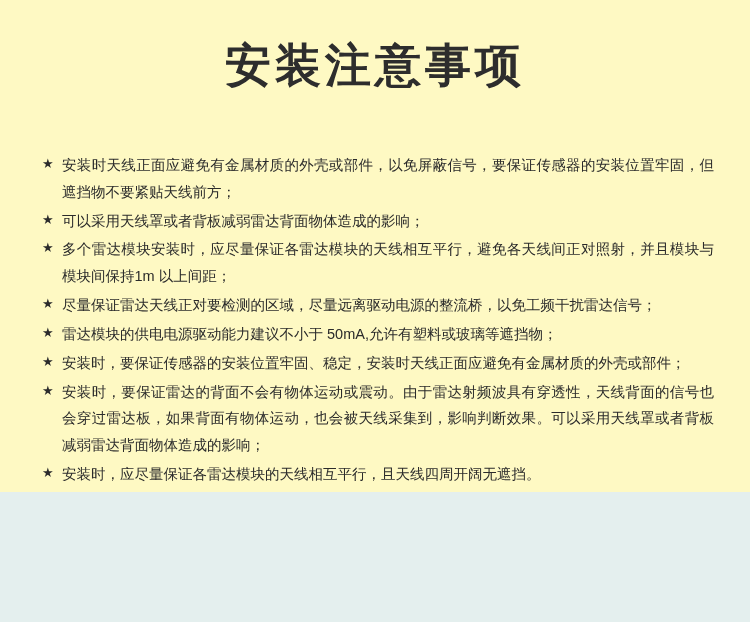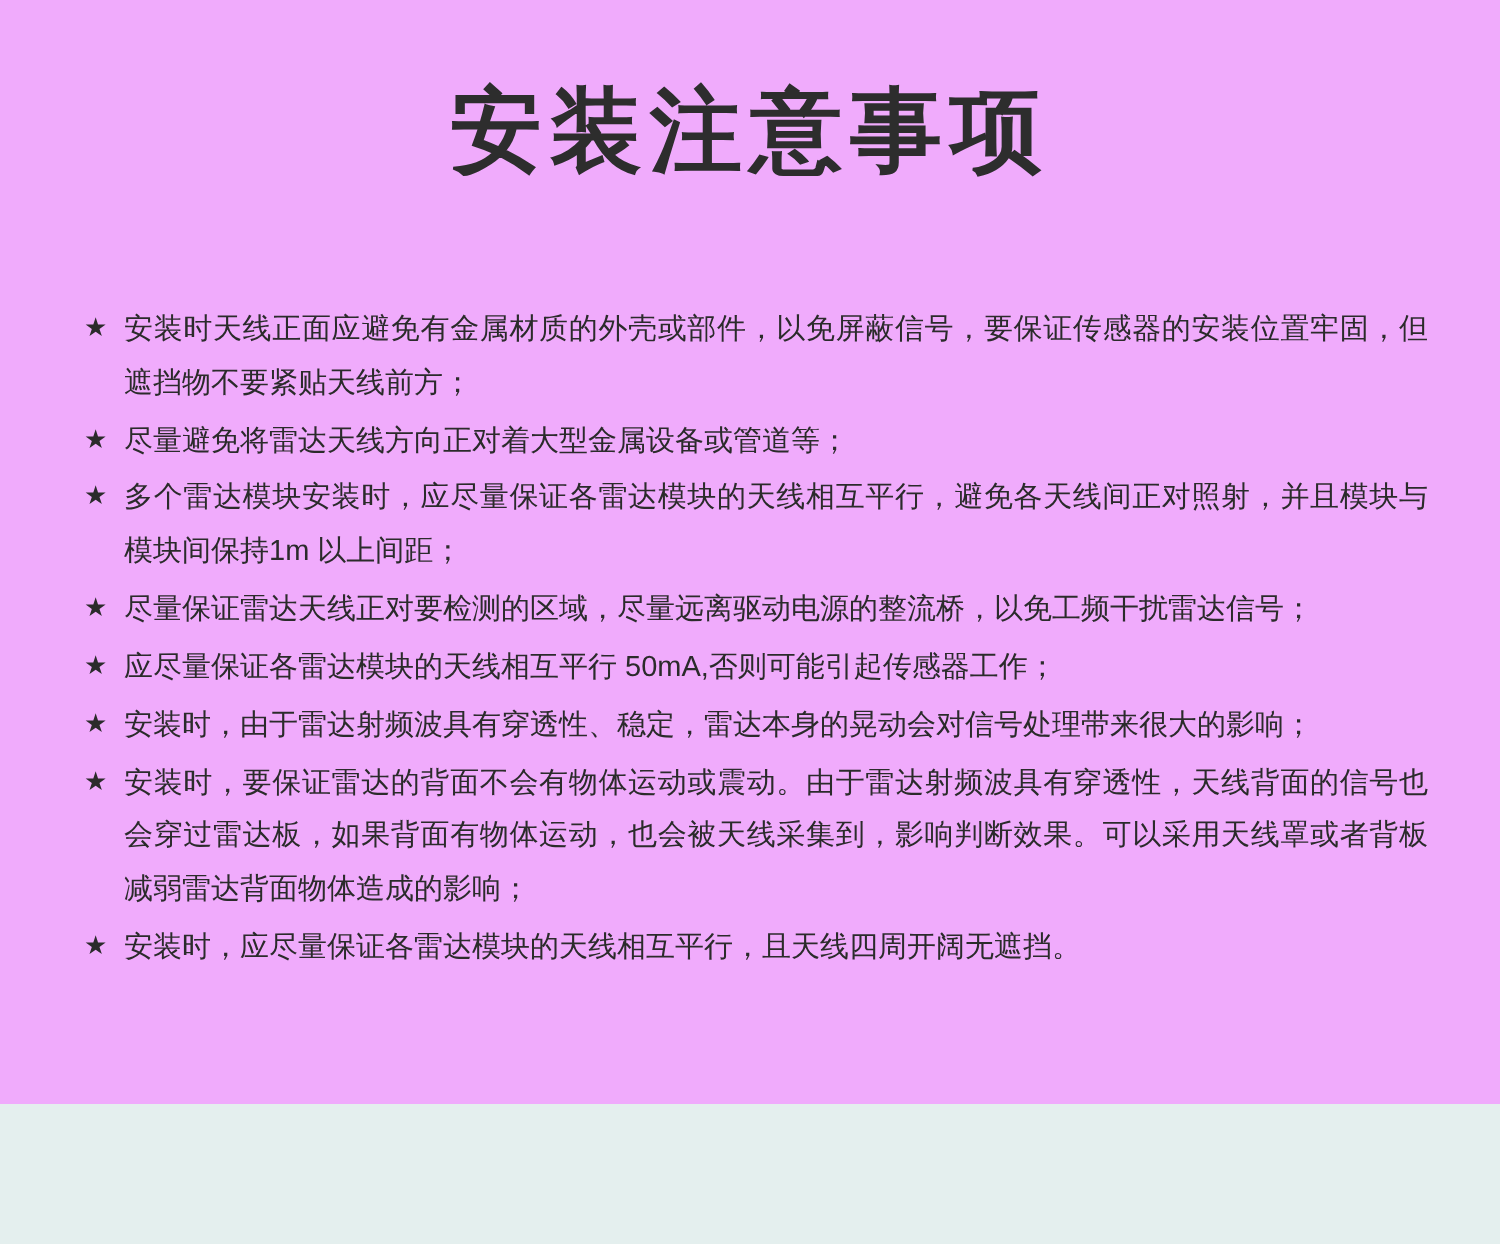--- a/index.html
+++ b/index.html
@@ -8,24 +8,24 @@
   }
   body {
     width: 750px;
     height: 622px;
     background: #e4efee;
     font-family: "Liberation Sans", sans-serif;
     overflow: hidden;
   }
   .page {
     width: 750px;
-    height: 552px;
+    height: 492px;
     box-sizing: border-box;
     position: relative;
-    background: #f0abfc;
+    background: #fef9c3;
   }
   .title {
     text-align: center;
     font-size: 46px;
     font-weight: bold;
     color: #2d2d2d;
     letter-spacing: 4px;
     padding-top: 38px;
     line-height: 1.2;
   }
@@ -65,37 +65,37 @@
 <div class="page">
   <div class="title">安装注意事项</div>
 
   <ul class="list">
     <li class="item">
       <span class="star">★</span>
       <span class="text">安装时天线正面应避免有金属材质的外壳或部件，以免屏蔽信号，要保证传感器的安装位置牢固，但遮挡物不要紧贴天线前方；</span>
     </li>
     <li class="item">
       <span class="star">★</span>
-      <span class="text">尽量避免将雷达天线方向正对着大型金属设备或管道等；</span>
+      <span class="text">可以采用天线罩或者背板减弱雷达背面物体造成的影响；</span>
     </li>
     <li class="item">
       <span class="star">★</span>
       <span class="text">多个雷达模块安装时，应尽量保证各雷达模块的天线相互平行，避免各天线间正对照射，并且模块与模块间保持1m 以上间距；</span>
     </li>
     <li class="item">
       <span class="star">★</span>
       <span class="text">尽量保证雷达天线正对要检测的区域，尽量远离驱动电源的整流桥，以免工频干扰雷达信号；</span>
     </li>
     <li class="item">
       <span class="star">★</span>
-      <span class="text">应尽量保证各雷达模块的天线相互平行 50mA,否则可能引起传感器工作；</span>
+      <span class="text">雷达模块的供电电源驱动能力建议不小于 50mA,允许有塑料或玻璃等遮挡物；</span>
     </li>
     <li class="item">
       <span class="star">★</span>
-      <span class="text">安装时，由于雷达射频波具有穿透性、稳定，雷达本身的晃动会对信号处理带来很大的影响；</span>
+      <span class="text">安装时，要保证传感器的安装位置牢固、稳定，安装时天线正面应避免有金属材质的外壳或部件；</span>
     </li>
     <li class="item">
       <span class="star">★</span>
       <span class="text">安装时，要保证雷达的背面不会有物体运动或震动。由于雷达射频波具有穿透性，天线背面的信号也会穿过雷达板，如果背面有物体运动，也会被天线采集到，影响判断效果。可以采用天线罩或者背板减弱雷达背面物体造成的影响；</span>
     </li>
     <li class="item">
       <span class="star">★</span>
       <span class="text">安装时，应尽量保证各雷达模块的天线相互平行，且天线四周开阔无遮挡。</span>
     </li>
   </ul>

